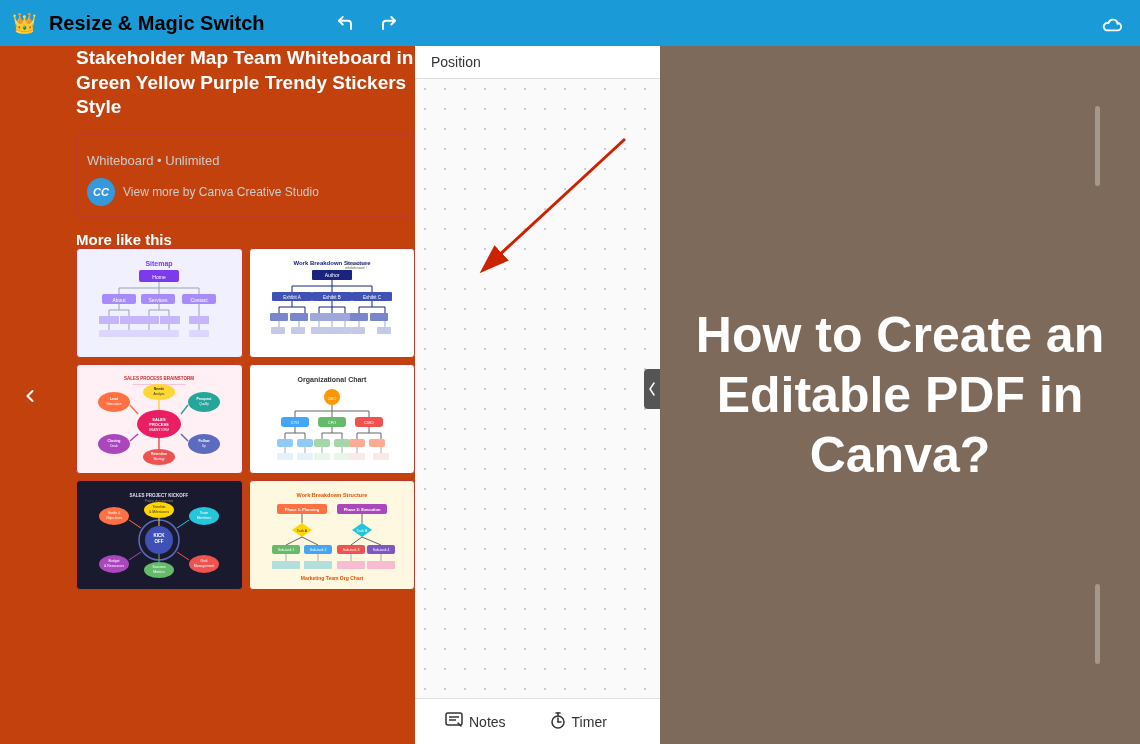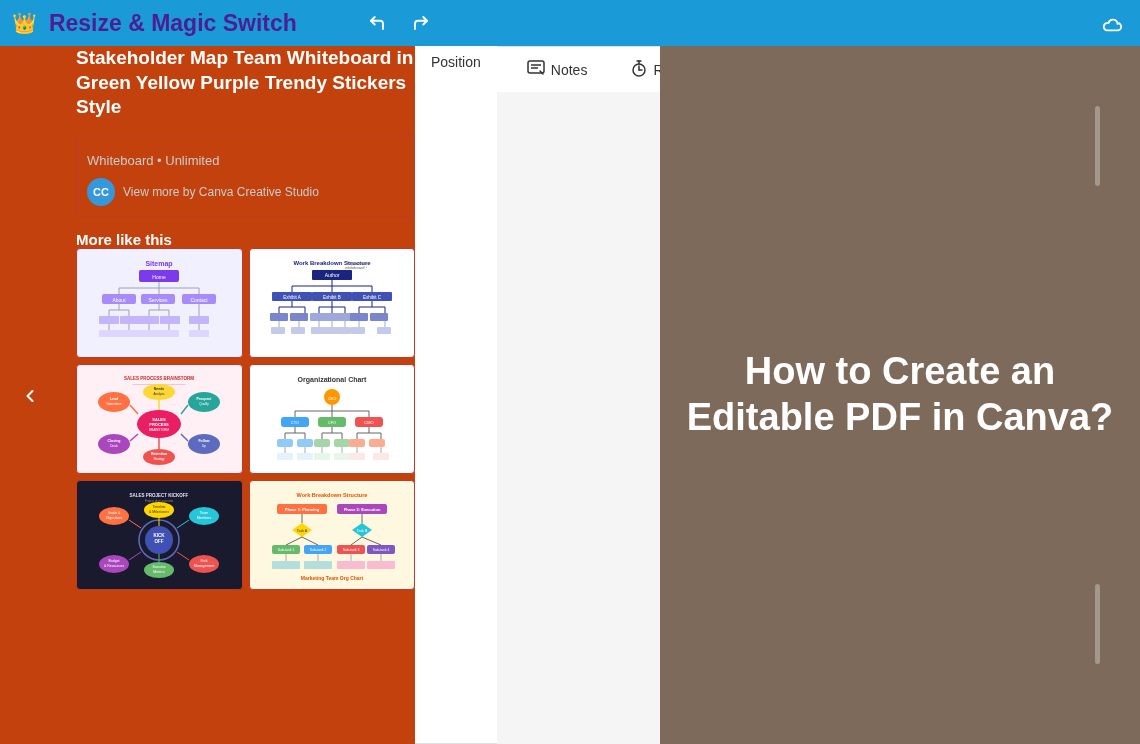--- a/index.html
+++ b/index.html
@@ -85,21 +85,21 @@
     .template-type span { color: #ccc; }
     .creator-row {
       display: flex;
       align-items: center;
       gap: 8px;
     }
     .creator-avatar {
       width: 28px; height: 28px; border-radius: 50%;
       background: #3498db;
       display: flex; align-items: center; justify-content: center;
-      font-size: 11px; font-weight: 700; color: #fff; flex-shrink: 0;
+      font-size: 11px; font-weight: 700; color: #fff; flex-shrink: 0; font-style: italic;
     }
     .creator-text { font-size: 12px; color: #ccc; }
 
     .section-title {
       font-size: 15px;
       font-weight: 700;
       color: #fff;
       margin-bottom: 0;
     }
 
@@ -126,20 +126,21 @@
     
     .thumb-sitemap { background: #f0f0ff; }
 
     
     #canvas-area {
       flex: 1;
       background: #f5f5f5;
       position: relative;
       overflow: hidden;
       display: flex;
+      flex-direction: column;
     }
 
     #canvas-position-bar {
       background: #fff;
       border-bottom: 1px solid #e0e0e0;
       padding: 8px 16px;
       font-size: 14px;
       font-weight: 500;
       color: #333;
       flex-shrink: 0;
@@ -201,21 +202,21 @@
       background: #7d6a5a;
       display: flex;
       align-items: center;
       justify-content: center;
       flex-shrink: 0;
       position: relative;
     }
 
     .right-panel-text {
       color: #fff;
-      font-size: 38px;
+      font-size: 50px;
       font-weight: 900;
       text-align: center;
       line-height: 1.2;
       padding: 20px;
     }
 
     
     #canvas-bottom {
       height: 46px;
       background: #fff;
@@ -254,21 +255,21 @@
       align-items: center;
       justify-content: center;
       padding: 4px;
     }
   </style>
 </head>
 <body>
 
 <div id="toolbar">
   <span style="font-size:20px;">👑</span>
-  <span style="color:#4c1d95;font-weight:700;font-size:23px;">Resize &amp; Magic Switch</span>
+  <span style="color:#000000;font-weight:700;font-size:20px;">Resize &amp; Magic Switch</span>
   <div style="width:40px;"></div>
   <button class="toolbar-btn" title="Undo">
     <svg width="18" height="18" viewBox="0 0 24 24" fill="none" stroke="white" stroke-width="2.5" stroke-linecap="round" stroke-linejoin="round">
         <polyline points="9 14 4 9 9 4"></polyline>
         <path d="M20 20v-7a4 4 0 0 0-4-4H4"></path>
       </svg>
   </button>
   <button class="toolbar-btn" title="Redo">
     <svg width="18" height="18" viewBox="0 0 24 24" fill="none" stroke="white" stroke-width="2.5" stroke-linecap="round" stroke-linejoin="round">
         <polyline points="15 14 20 9 15 4"></polyline>
@@ -675,21 +676,21 @@
           <button class="bottom-btn">
             <span>
               <svg width="16" height="18" viewBox="0 0 16 18" fill="none" xmlns="http://www.w3.org/2000/svg">
                 <circle cx="8" cy="11" r="6" stroke="#333" stroke-width="1.5" fill="none"></circle>
                 <line x1="8" y1="11" x2="8" y2="7" stroke="#333" stroke-width="1.5" stroke-linecap="round"></line>
                 <line x1="8" y1="11" x2="11" y2="11" stroke="#333" stroke-width="1.5" stroke-linecap="round"></line>
                 <line x1="6" y1="2" x2="10" y2="2" stroke="#333" stroke-width="1.5" stroke-linecap="round"></line>
                 <line x1="8" y1="2" x2="8" y2="5" stroke="#333" stroke-width="1.5" stroke-linecap="round"></line>
               </svg>
             </span>
-            <span>Resize</span>
+            <span>Timer</span>
           </button>
         </div>
       </div>
 
       <div id="right-panel">
 
         <div style="position:absolute; top:60px; right:40px; width:5px; height:80px; background:rgba(255,255,255,0.3); border-radius:3px;"></div>
         <div style="position:absolute; bottom:80px; right:40px; width:5px; height:80px; background:rgba(255,255,255,0.3); border-radius:3px;"></div>
 
         <div class="right-panel-text">How to Create an Editable PDF in Canva?</div>

